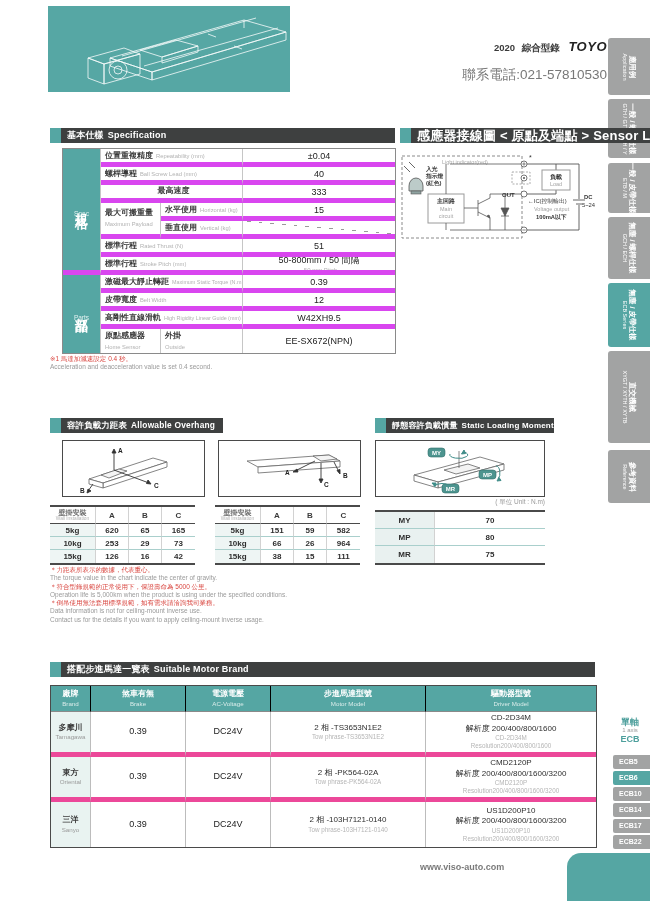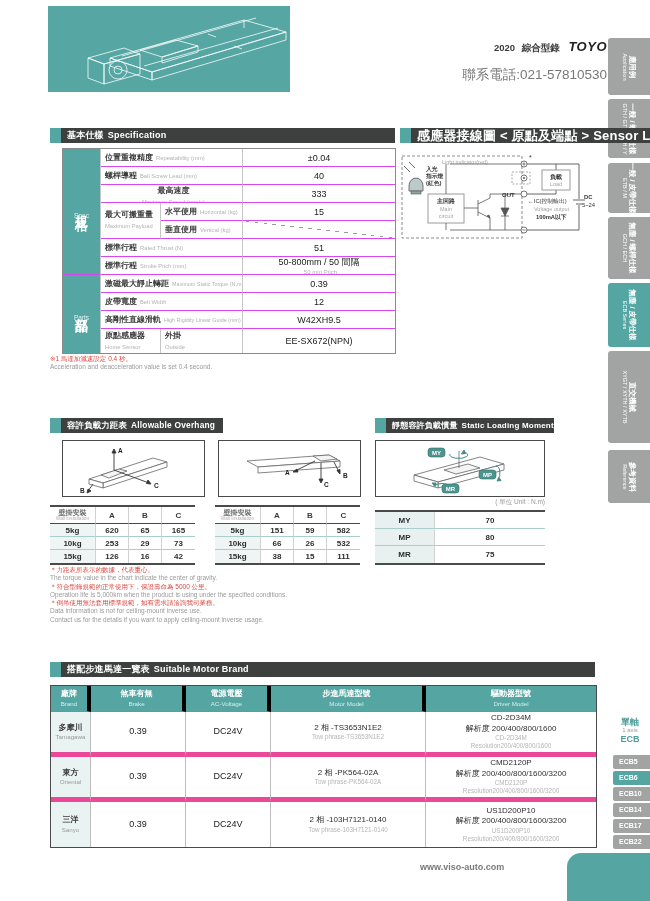--- a/index.html
+++ b/index.html
@@ -30,21 +30,21 @@
   .serieslab .code{font-size:9px;font-weight:bold;color:#4d9f9c;}
   .mtab{position:absolute;left:613px;width:37px;height:14px;background:#a2a3a3;color:#fff;
         font-size:7px;font-weight:bold;line-height:14px;padding-left:6px;box-sizing:border-box;border-radius:2px 0 0 2px;}
   .mtab.active{background:#55a6a3;}
   .corner{position:absolute;left:567px;top:853px;width:83px;height:48px;background:#55a6a3;border-radius:14px 0 0 0;}
   .site{position:absolute;left:420px;top:862px;width:130px;text-align:left;font-size:9px;font-weight:bold;color:#7a7a7a;}
   
   .specgrid{position:absolute;left:62px;top:148px;width:332px;display:grid;
             grid-template-columns:38px 60px 82px 152px;grid-template-rows:repeat(10,18px) 24px;
             border:1px solid #8a8a8a;font-size:8px;background:#fff;}
-  .cell{box-sizing:border-box;border-right:1px solid #c6c6c6;border-bottom:1px solid #d946ef;
+  .cell{box-sizing:border-box;border-right:1px solid #c6c6c6;border-bottom:5px solid #d946ef;
         display:flex;align-items:center;overflow:hidden;}
   .cell.last{border-right:none;}
   .cell.bot{border-bottom:none;}
   .lbl{padding-left:4px;gap:3px;white-space:nowrap;}
   .lbl .zh{font-weight:bold;color:#3a3a3a;font-size:8px;}
   .lbl .en{color:#b2b2b2;font-size:5.8px;}
   .lbl .mark{color:#d9453f;font-size:6px;font-weight:bold;}
   .lblcol{flex-direction:column;justify-content:center;align-items:flex-start;line-height:1.25;}
   .val{justify-content:center;font-size:9px;color:#222;font-weight:500;}
   .val .sm{font-size:6px;color:#b2b2b2;margin-left:3px;}
@@ -80,21 +80,21 @@
   .smt .lab{background:#e9f1f0;border-right:1px solid #d2d2d2;}
   .notes2{position:absolute;left:50px;top:566px;font-size:6.5px;line-height:1.27;}
   
   .mot{position:absolute;left:50px;top:685px;display:grid;
        grid-template-columns:40px 95px 85px 155px 170px;grid-template-rows:26px 45px 45px 45px;
        border:1.5px solid #4a4a4a;background:#fff;}
   .mot .c{box-sizing:border-box;border-right:1px solid #bcbcbc;border-bottom:5px solid #ec4899;
           display:flex;flex-direction:column;align-items:center;justify-content:center;line-height:1.3;overflow:hidden;}
   .mot .c.e{border-right:none;}
   .mot .c.b{border-bottom:none;}
-  .mot .hd{background:#55a6a3;color:#fff;border-right:4px solid #000000;border-bottom:1px solid #8a8a8a;}
+  .mot .hd{background:#55a6a3;color:#fff;border-right:1px solid #000000;border-bottom:1px solid #8a8a8a;}
   .mot .hd .zh{font-size:8px;font-weight:bold;}
   .mot .hd .en{font-size:6.2px;color:#d9ecea;}
   .mot .brandc{background:#e9f3f1;}
   .mot .bzh{font-size:8px;font-weight:bold;color:#3a3a3a;}
   .mot .ben{font-size:6.2px;color:#9a9a9a;}
   .mot .plain{font-size:9px;color:#222;}
   .mot .m1{font-size:8px;color:#2e2e2e;}
   .mot .m2{font-size:6.3px;color:#b5b5b5;}
   svg text{font-family:"Liberation Sans","DejaVu Sans",sans-serif;}
 </style>
@@ -442,21 +442,21 @@
     <div class="c h abc">A</div>
     <div class="c h abc">B</div>
     <div class="c h abc e">C</div>
     <div class="c d loadc">5kg</div>
     <div class="c d">151</div>
     <div class="c d">59</div>
     <div class="c d e">582</div>
     <div class="c d loadc">10kg</div>
     <div class="c d">66</div>
     <div class="c d">26</div>
-    <div class="c d e">532</div>
+    <div class="c d e">964</div>
     <div class="c d b loadc">15kg</div>
     <div class="c d b">38</div>
     <div class="c d b">15</div>
     <div class="c d b e">111</div>
   </div>
 
   <div class="notes2">
     <div class="red">＊力距表所表示的數據，代表重心。</div>
     <div class="gray">The torque value in the chart indicate the center of gravity.</div>
     <div class="red">＊符合型錄規範的正常使用下，保證壽命為 5000 公里。</div>

